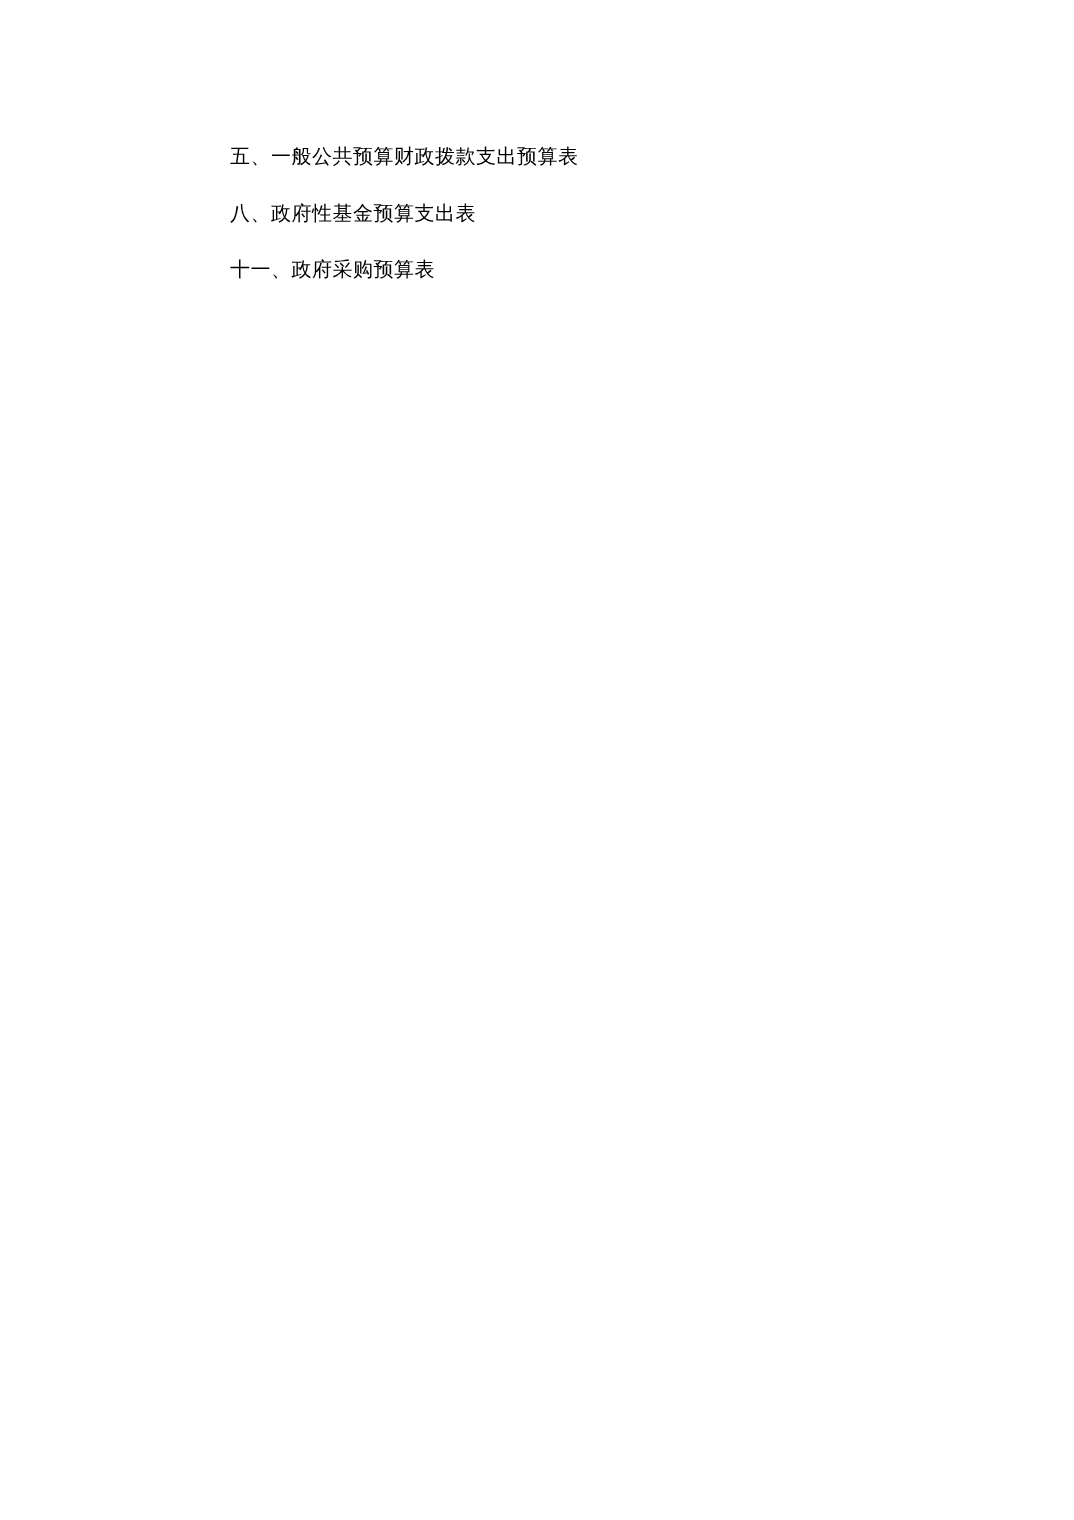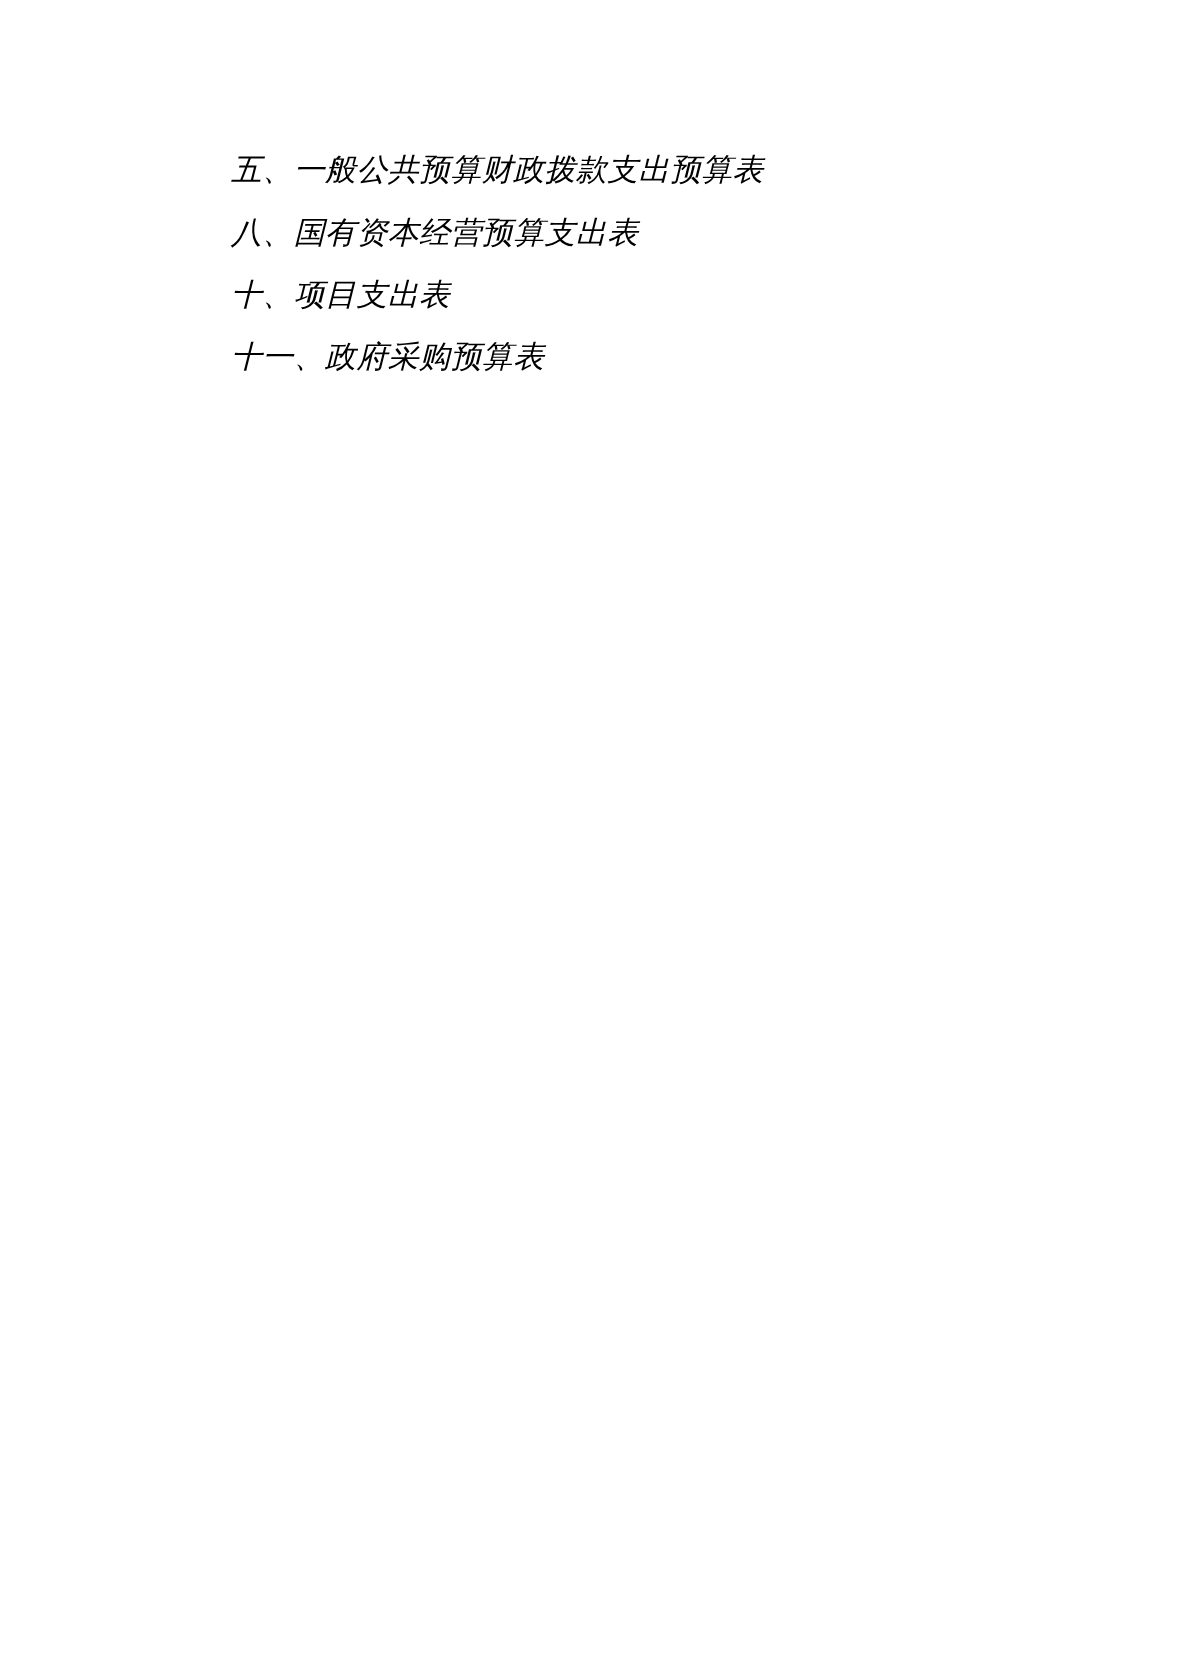--- a/index.html
+++ b/index.html
@@ -12,41 +12,39 @@
   }
   .page {
     position: relative;
     width: 1074px;
     height: 1520px;
     background: #ffffff;
     overflow: hidden;
   }
   .toc-list {
     position: absolute;
-    left: 210px;
+    left: 230px;
     top: 128px;
     margin: 0;
     padding: 0;
     list-style: none;
     color: #000000;
-    font-size: 28px;
+    font-size: 20px;
     line-height: 56.6px;
     letter-spacing: 0.5px;
     white-space: nowrap;
-    font-style: italic;
   }
   .toc-list .toc-item {
     margin: 0;
     padding: 0;
     font-weight: 400;
   }
 </style>
 </head>
 <body style="background: rgb(255, 255, 255);">
 
 <div class="page">
   <ul class="toc-list" style="color: rgb(0, 0, 0);">
     <li class="toc-item">五、一般公共预算财政拨款支出预算表</li>
-    <li class="toc-item">八、国有资本经营预算支出表</li>
-    <li class="toc-item">十、项目支出表</li>
+    <li class="toc-item">八、政府性基金预算支出表</li>
     <li class="toc-item">十一、政府采购预算表</li>
   </ul>
 </div>
 
 </body></html>

